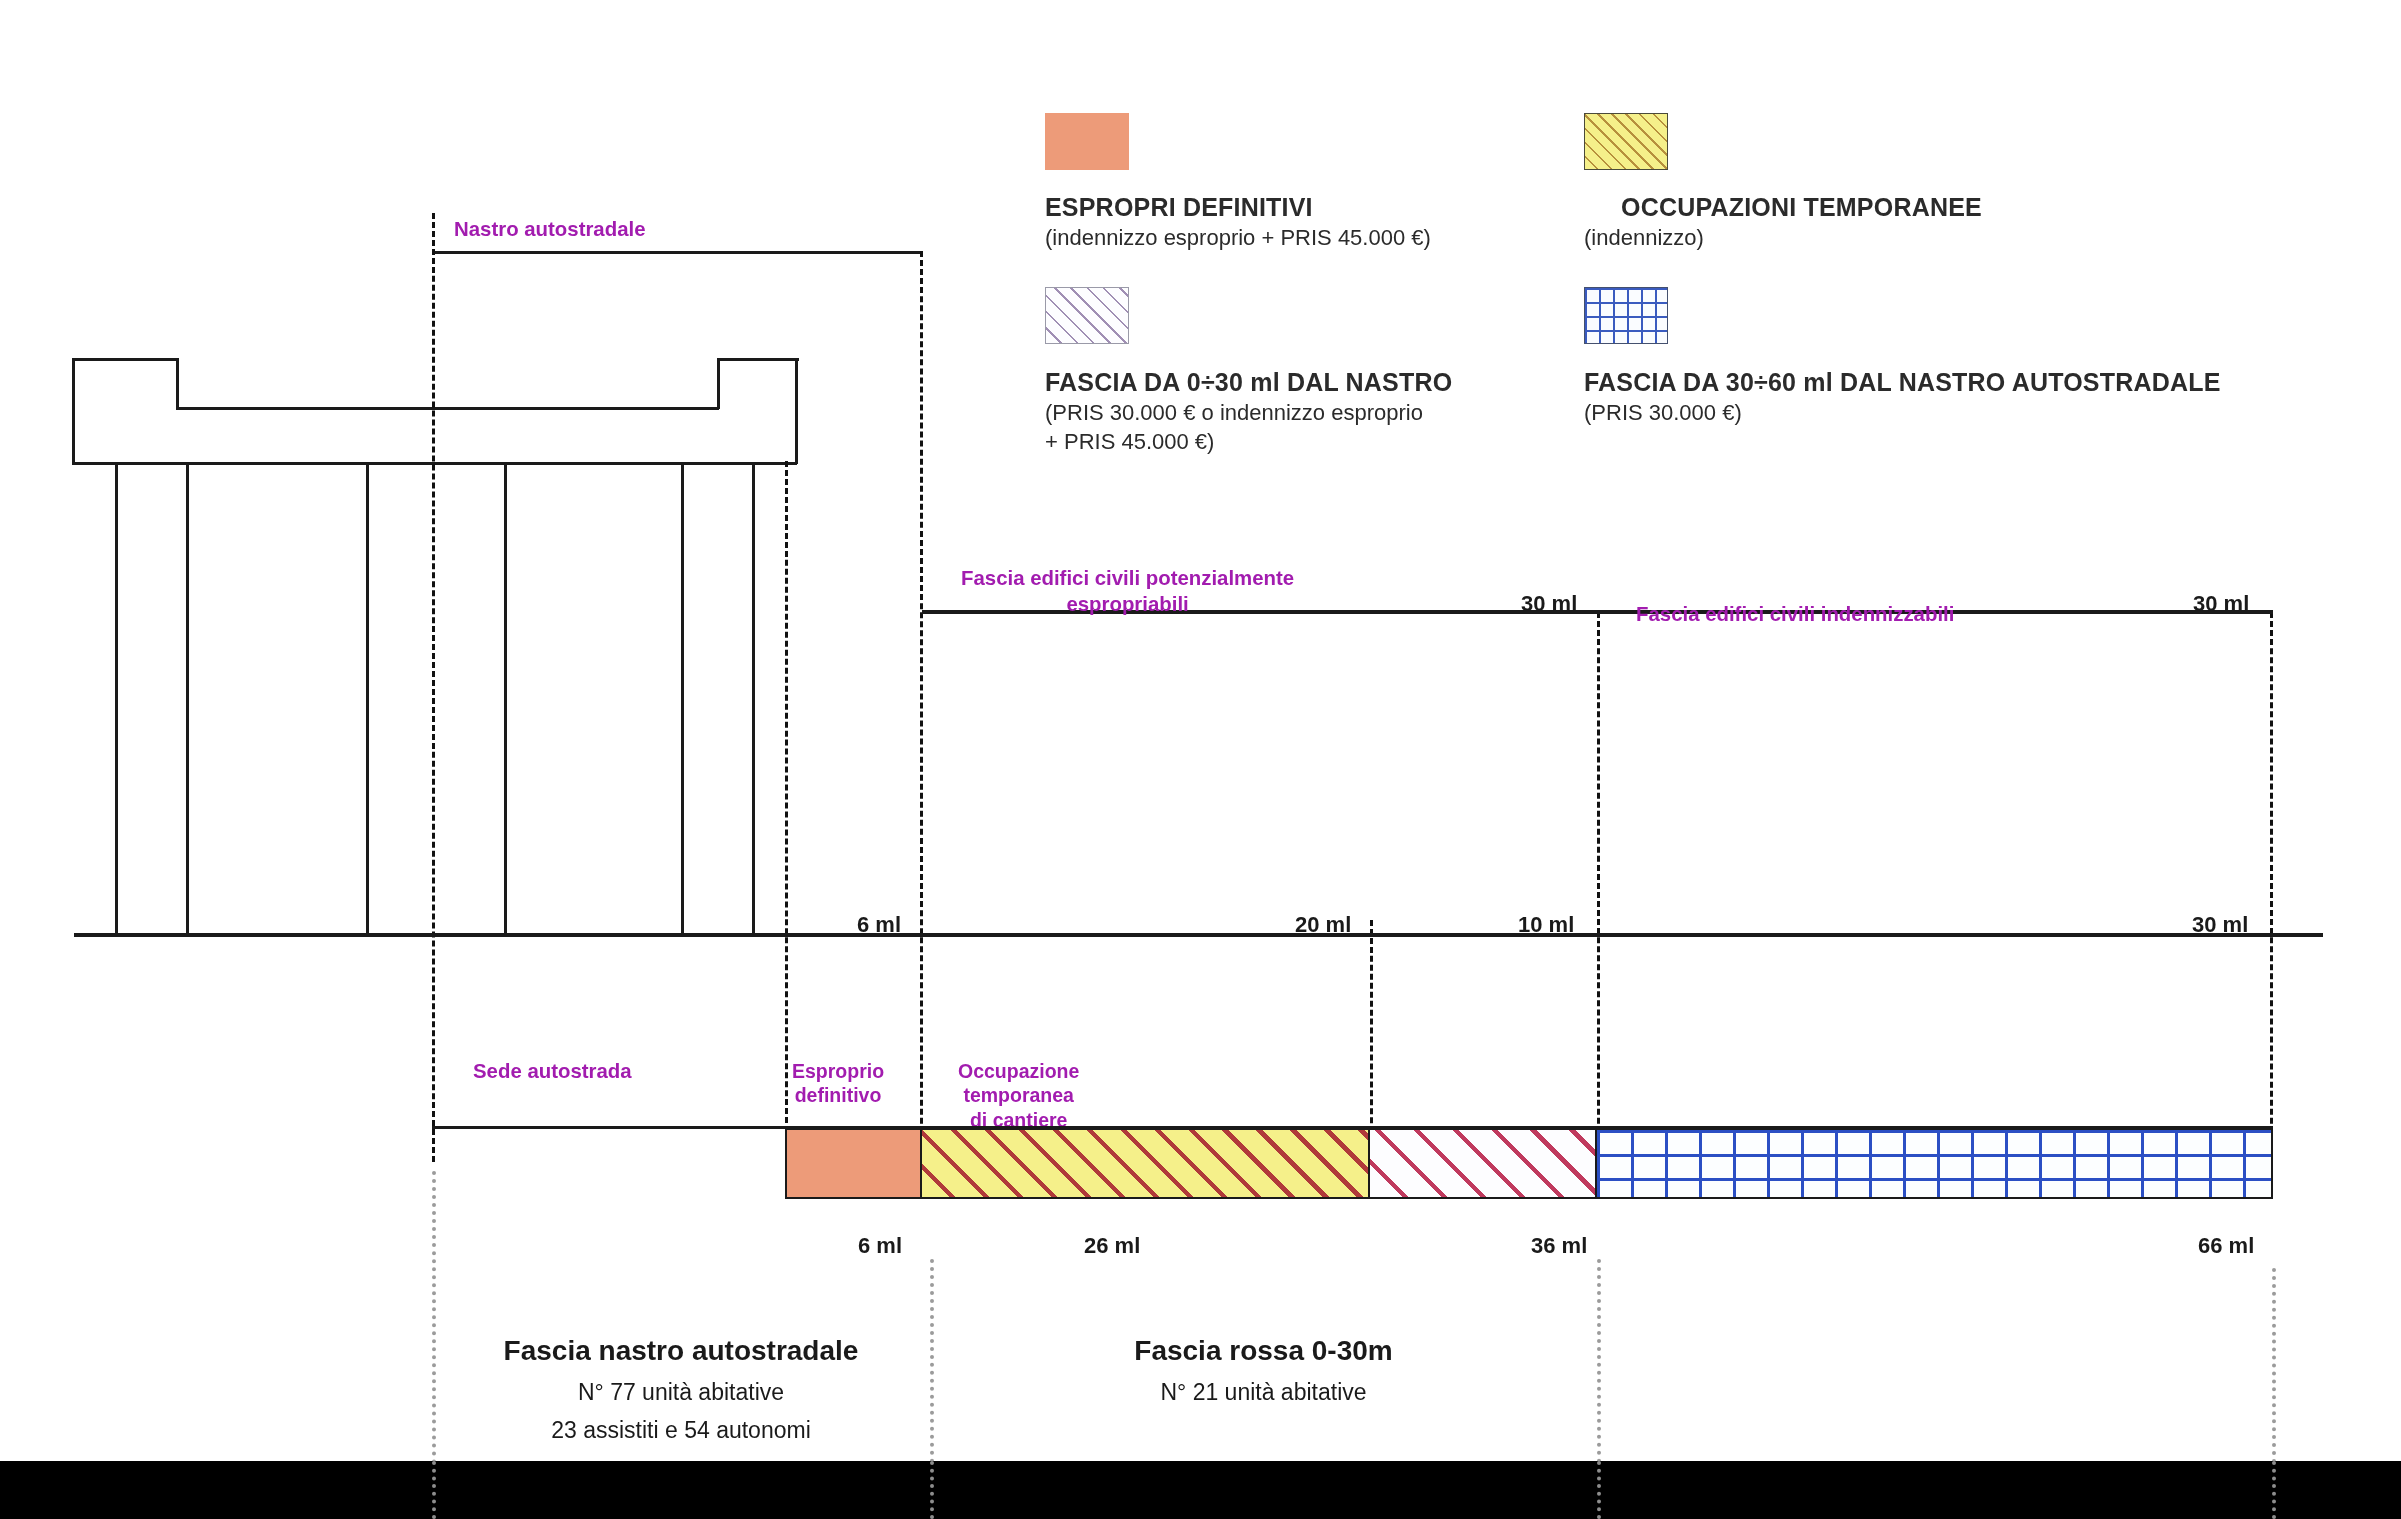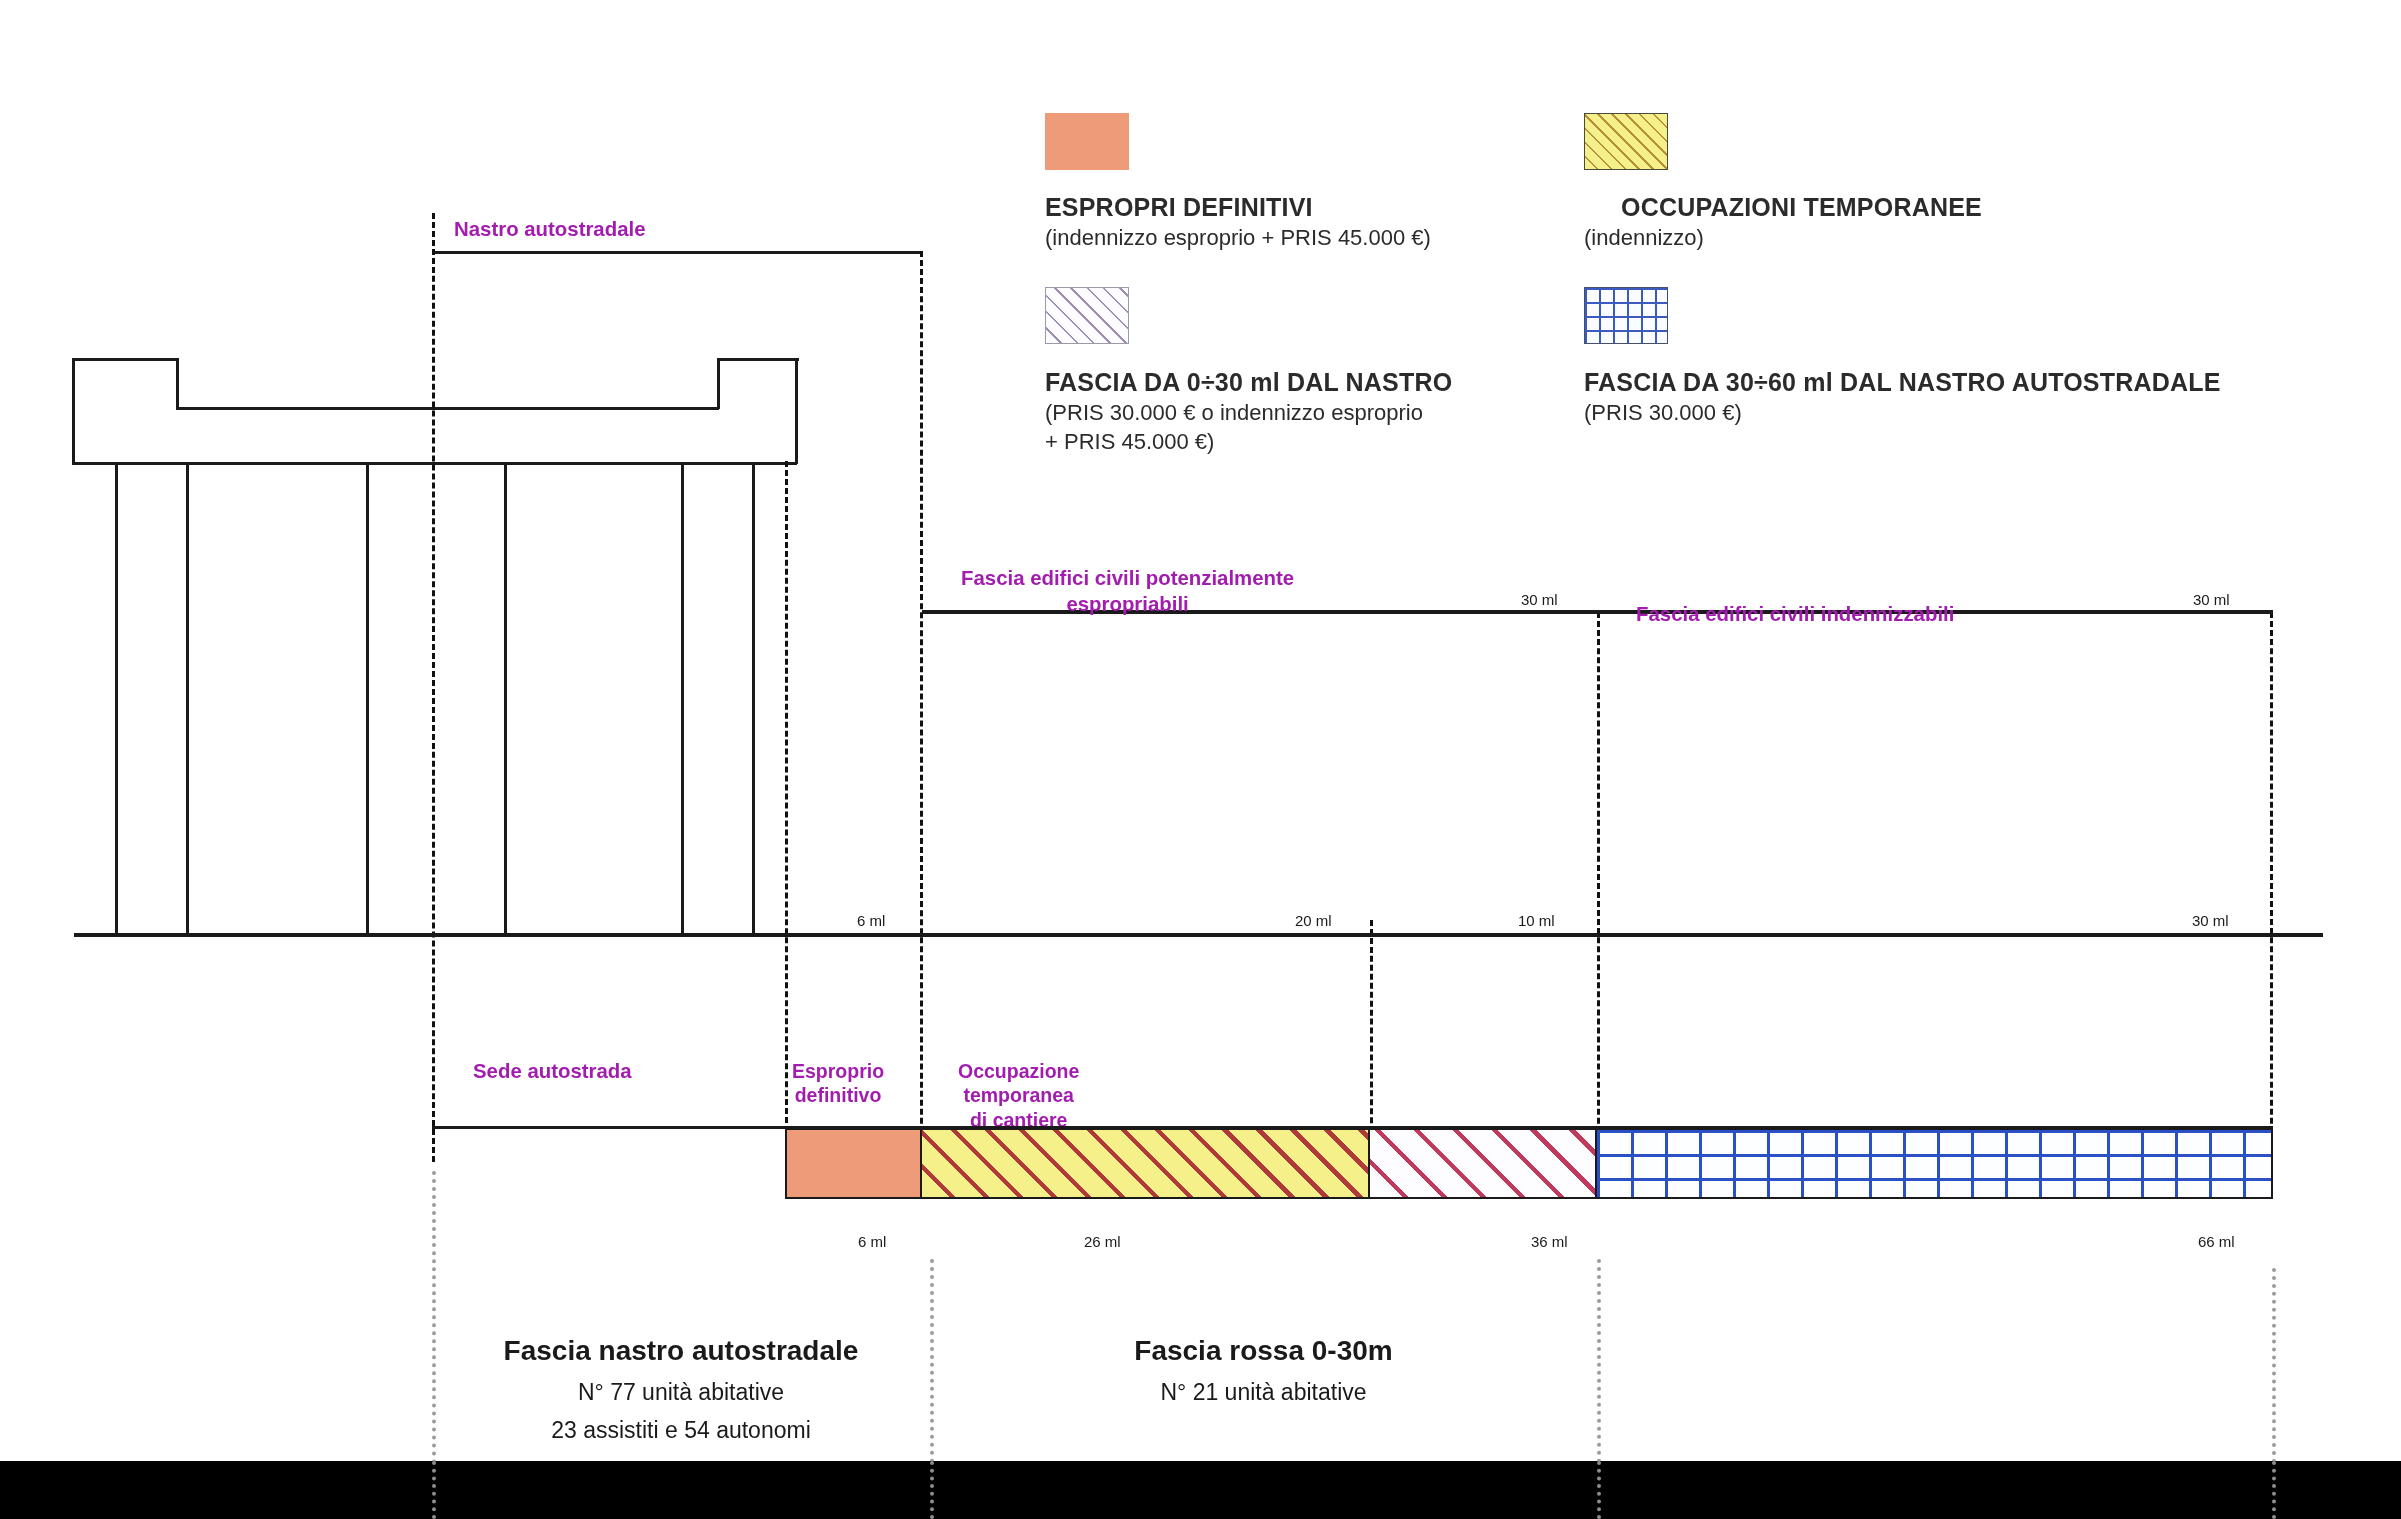--- a/index.html
+++ b/index.html
@@ -27,21 +27,21 @@
         repeating-linear-gradient(to bottom,#3a5bbf 0 1.8px,transparent 1.8px 14px);}
 
   
   .hline{position:absolute;background:#1a1a1a;height:2.7px;}
   .hline.thick{height:4.4px;}
   .vline{position:absolute;background:#1a1a1a;width:2.7px;}
   .vdash{position:absolute;width:0;border-left:3.5px dashed #111;}
   .vdotgray{position:absolute;width:0;border-left:4.4px dotted #9b9b9b;}
   .vcenter{position:absolute;width:0;border-left:3.5px dashed #111;}
 
-  .dim{position:absolute;font-weight:normal;font-size:15px;white-space:nowrap;color:#1a1a1a;}
+  .dim{position:absolute;font-weight:bold;font-size:22px;white-space:nowrap;color:#1a1a1a;}
   .note{position:absolute;font-weight:bold;font-size:20.4px;color:#a21caf;line-height:1.25;white-space:nowrap;text-align:center;}
 
   
   .band{position:absolute;height:71px;box-sizing:border-box;
         border-top:2.7px solid #1a1a1a;border-bottom:2.7px solid #1a1a1a;}
   .band-salmon{background:#ed9b79;border-left:2.7px solid #1a1a1a;border-right:2.7px solid #1a1a1a;}
   .band-yellow{background:#f5f08a;border-right:2.7px solid #1a1a1a;
      background-image:repeating-linear-gradient(45deg,
         transparent 0 19.5px,#b03a3a 19.5px 24px);
      background-color:#f5f08a;}

